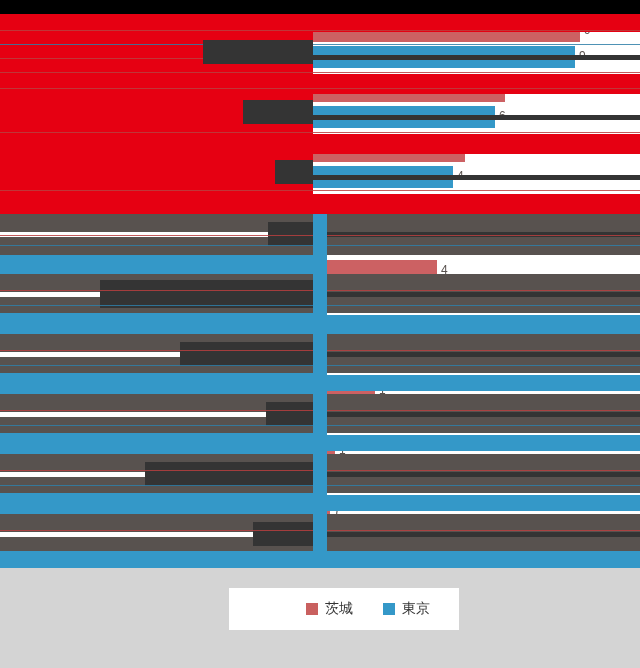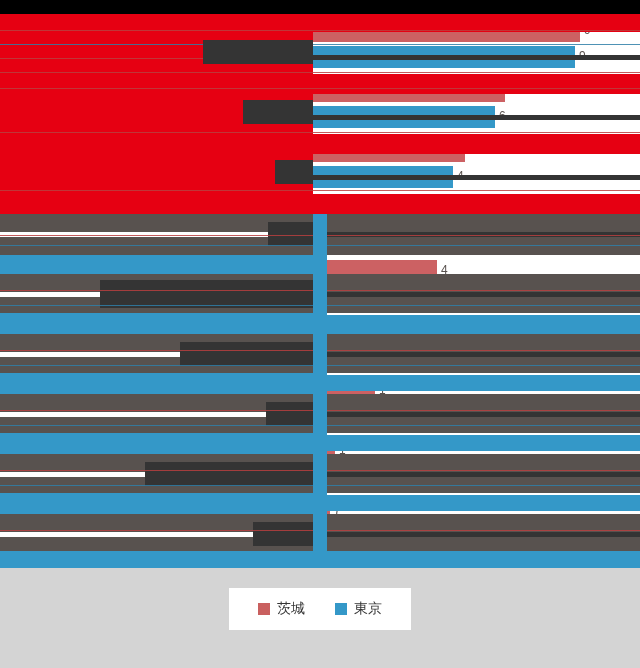--- a/index.html
+++ b/index.html
@@ -48,21 +48,21 @@
   .artifact{position:absolute;pointer-events:none;}
   .art-red{background:#e60012;}
   .art-blue{background:#3498c8;}
   .art-dark{background:#58524f;}
   .art-char{background:#343434;}
 
   
   #legend{
     position:absolute;left:229px;top:588px;
     width:182px;height:42px;background:#ffffff;
-    display:flex;align-items:center;justify-content:center;gap:30px;
+    display:flex;align-items:center;justify-content:center;gap:30px;padding-left:48px;
   }
   .legend-item{display:flex;align-items:center;gap:7px;}
   .swatch{width:12px;height:12px;display:block;}
   .swatch.red{background:#c9605f;}
   .swatch.blue{background:#3498c8;}
   .legend-text{font-size:14px;color:#333;}
 </style>
 </head>
 <body>
 

